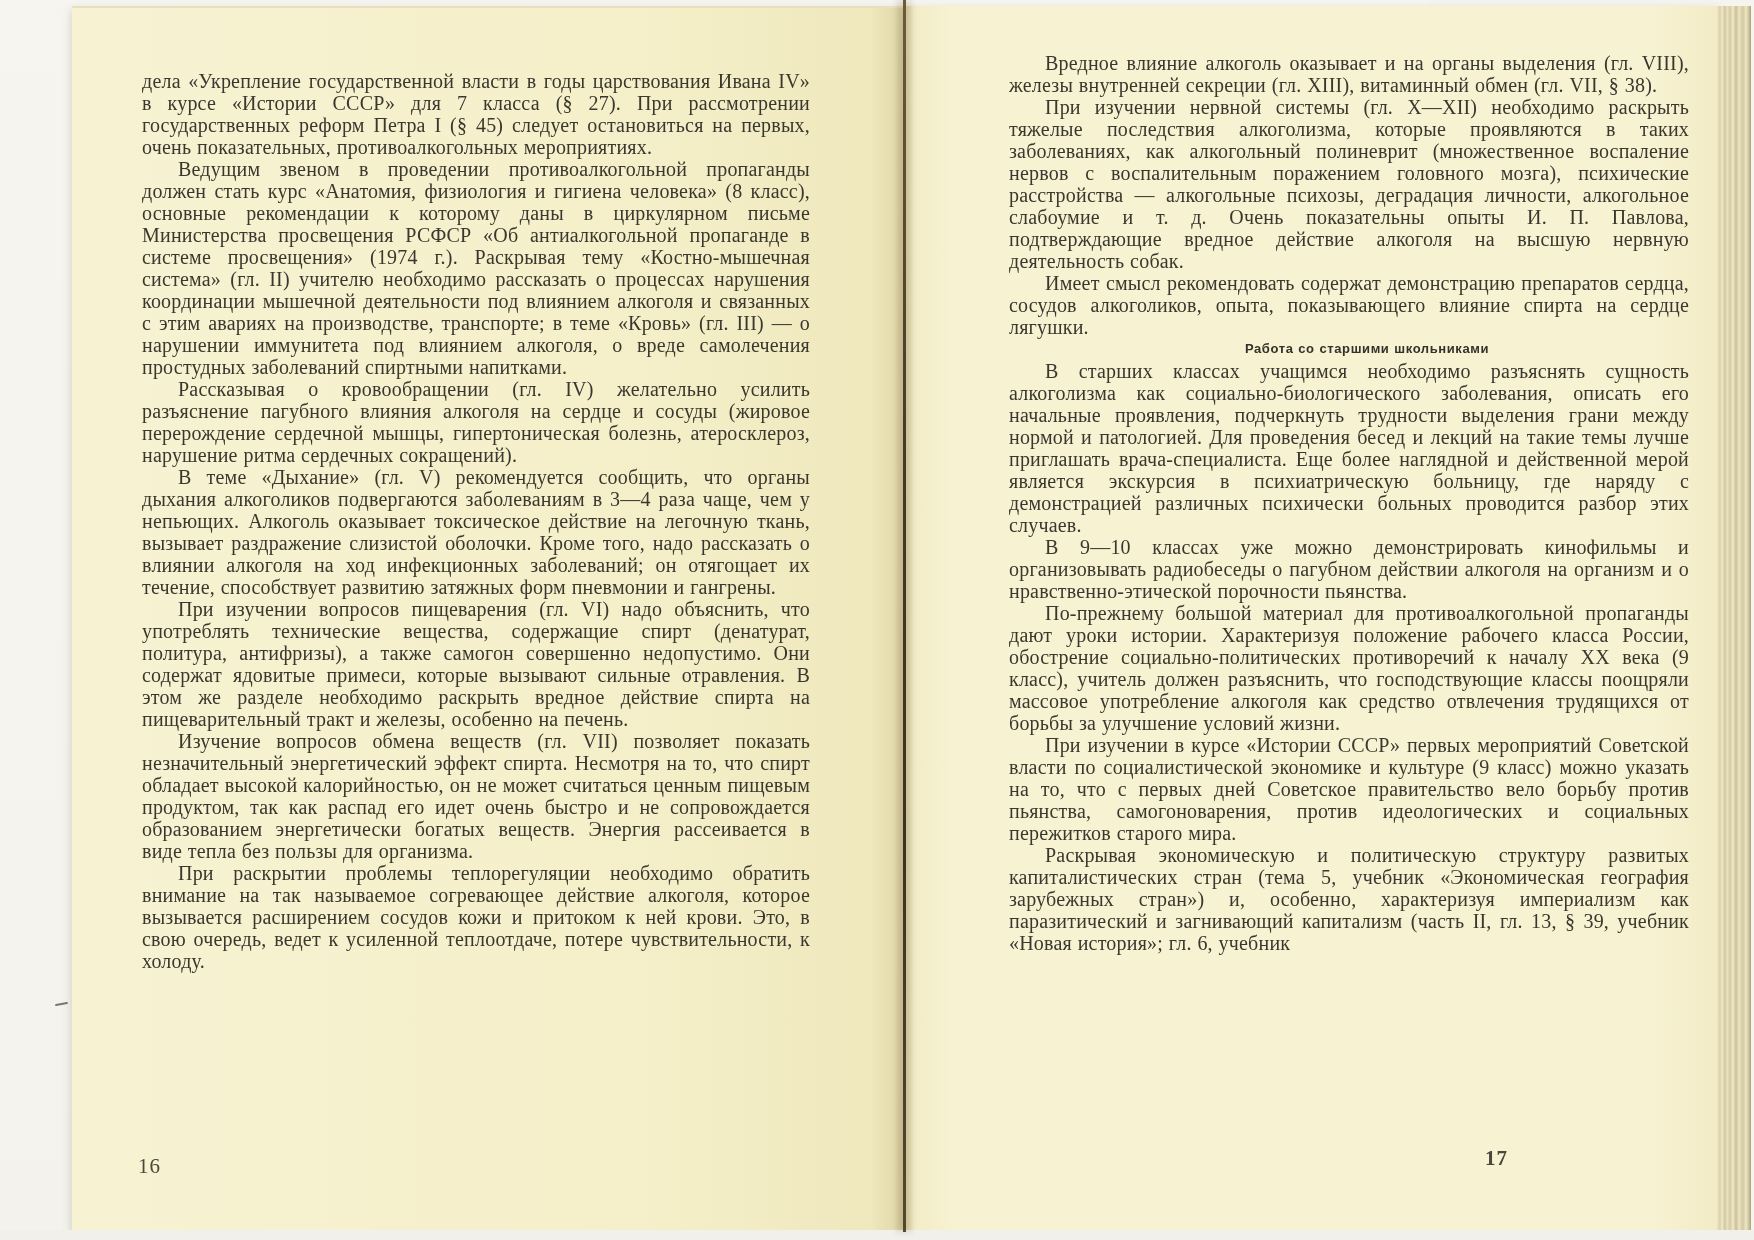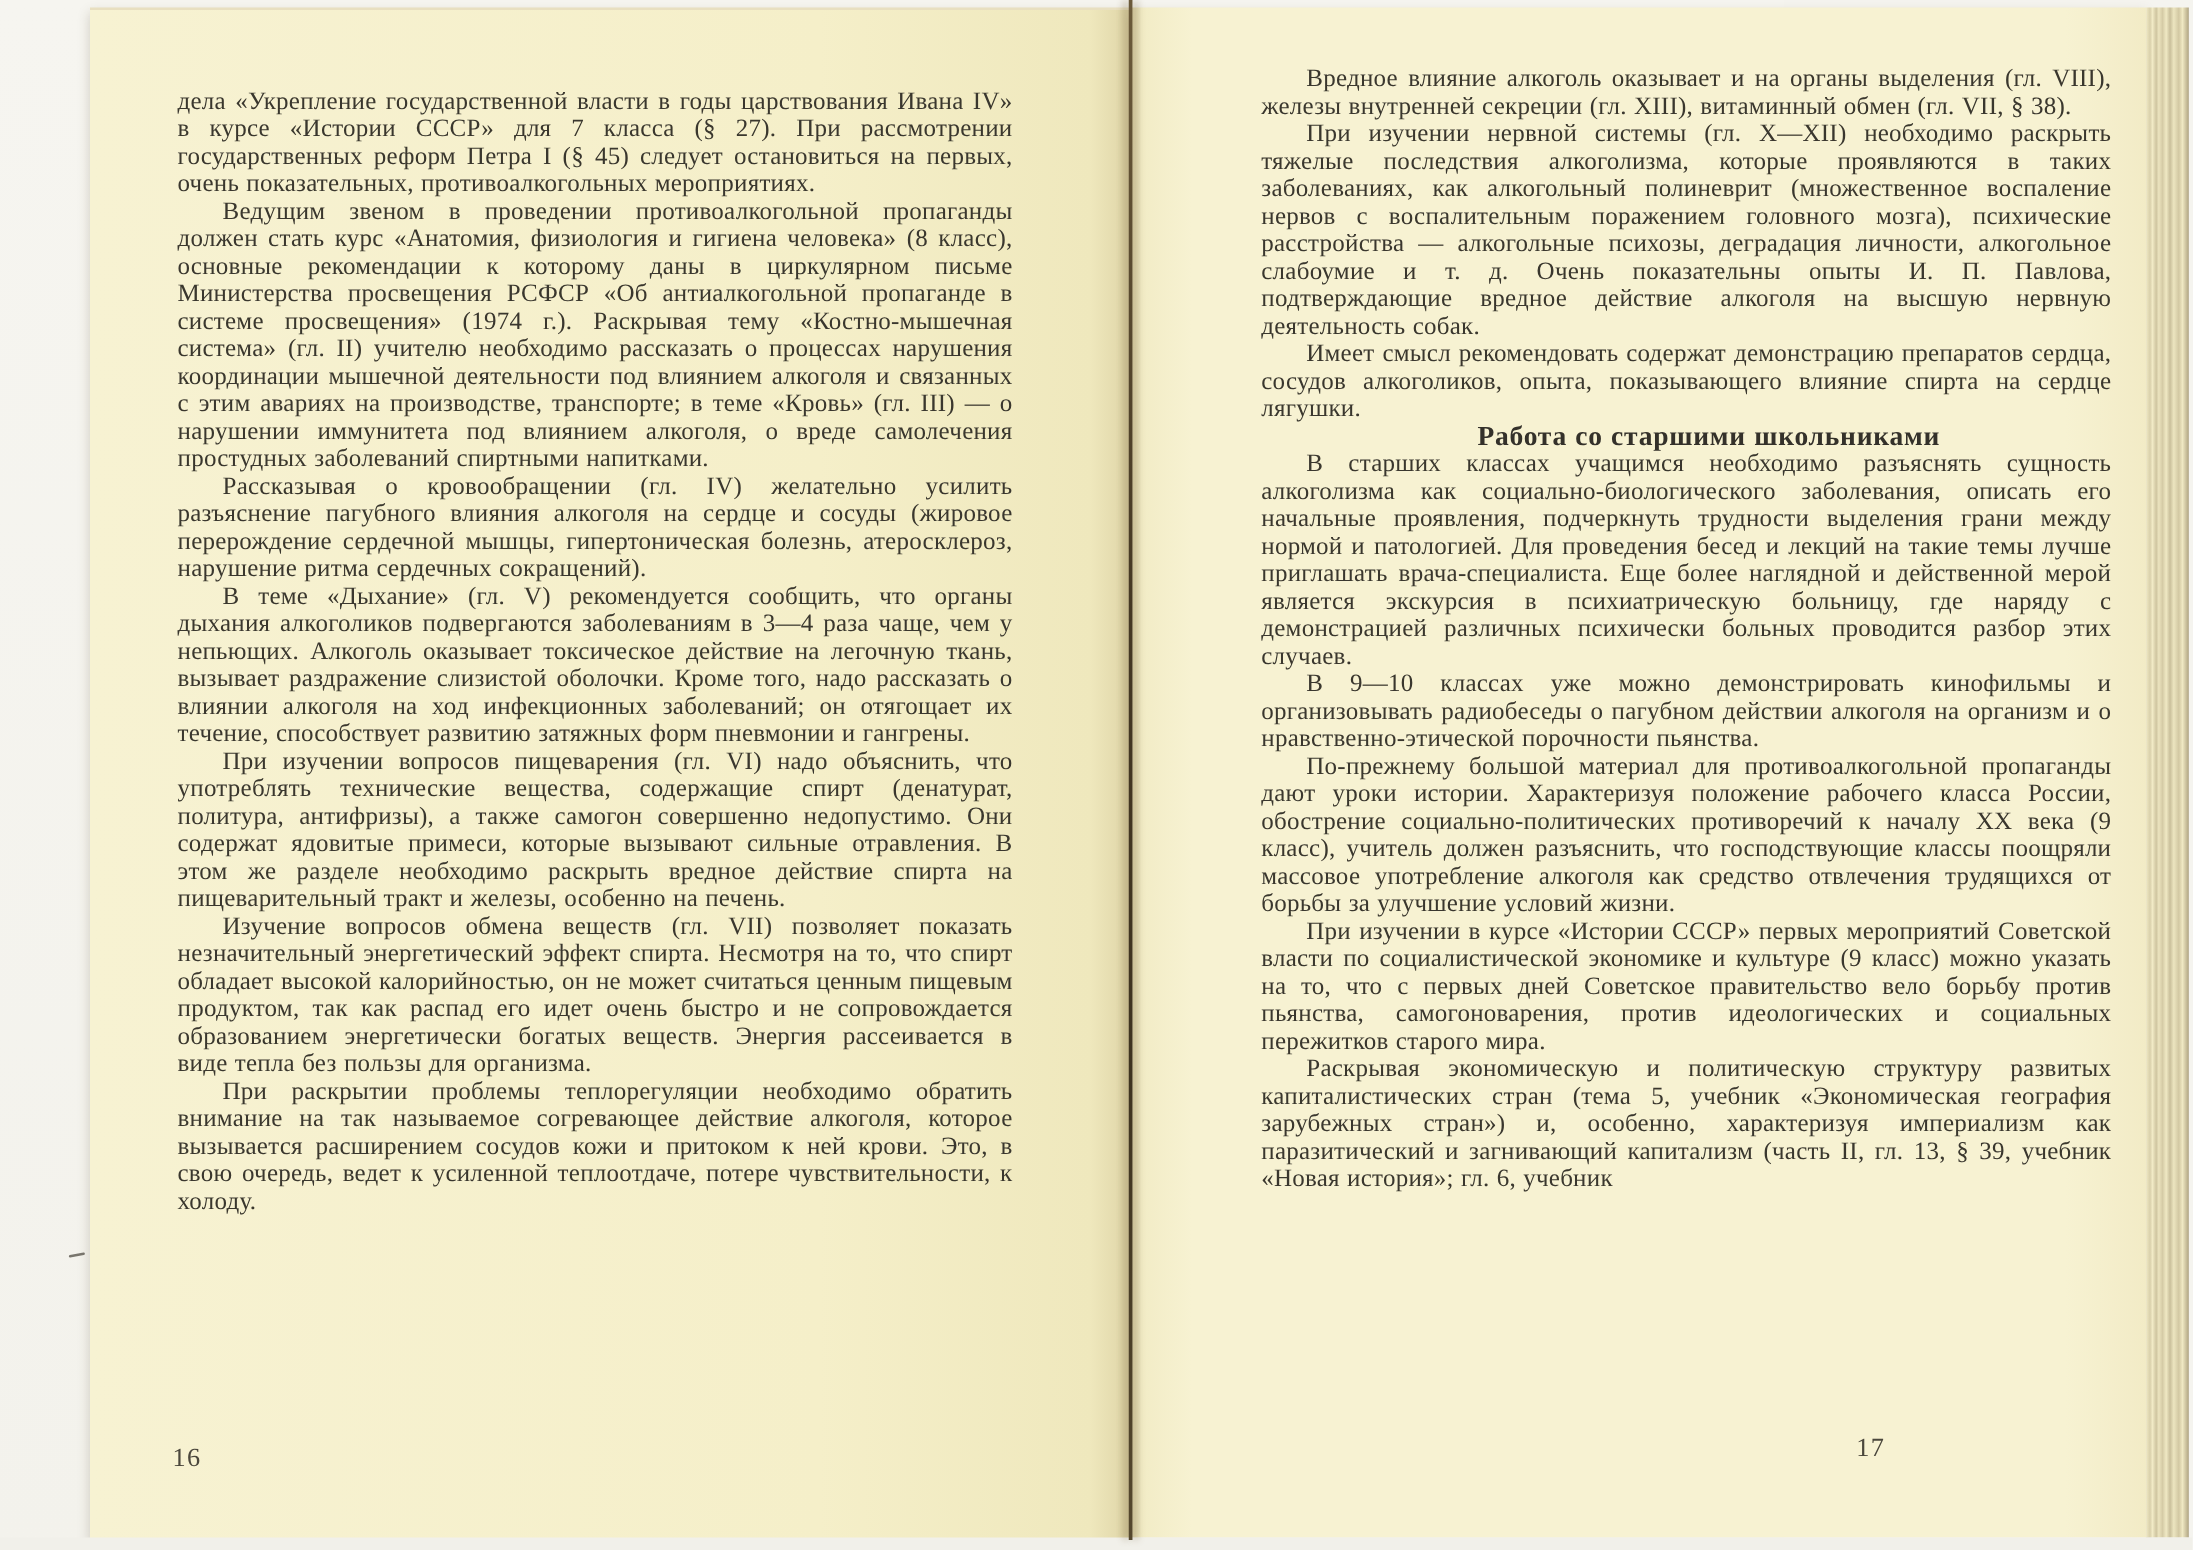--- a/index.html
+++ b/index.html
@@ -48,31 +48,31 @@
     color:#3a372e;
     font-size:20px;line-height:22px;
     letter-spacing:.2px;word-spacing:.6px;
     text-align:justify;
   }
   .col-left{left:70px;top:62px;width:668px;}
   .col-right{left:104px;top:46px;width:680px;}
   .text-col p{margin:0;text-indent:36px;}
   .text-col p.no-indent{text-indent:0;}
   .section-heading{
-    font-family:Liberation Serif, serif;
-    font-weight:bold;font-size:22px;letter-spacing:.6px;
+    font-family:Liberation Sans, sans-serif;
+    font-weight:bold;font-size:13px;letter-spacing:.6px;
     text-align:center;color:#34312a;
     margin:44px 0 28px 0;text-indent:0;
   }
   .page-num{
     position:absolute;
     font-size:21px;color:#4b473c;letter-spacing:1px;
   }
   .num-left{left:66px;top:1146px;}
-  .num-right{left:580px;top:1140px;}
+  .num-right{left:580px;top:1140px;font-weight:bold;}
   
   .pencil-mark{
     position:absolute;left:55px;top:1003px;width:13px;height:2px;
     background:#5a564d;border-radius:2px;transform:rotate(-10deg);
     opacity:.8;z-index:6;
   }
   
   .bed-bottom{
     position:absolute;left:0;top:1230px;width:1754px;height:10px;
     background:#f1f0ea;

